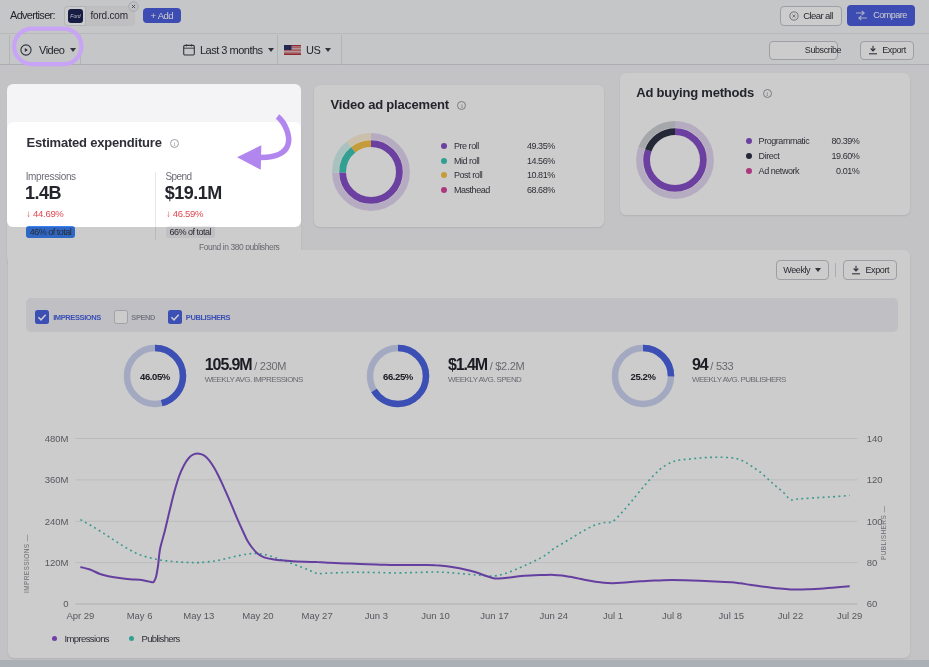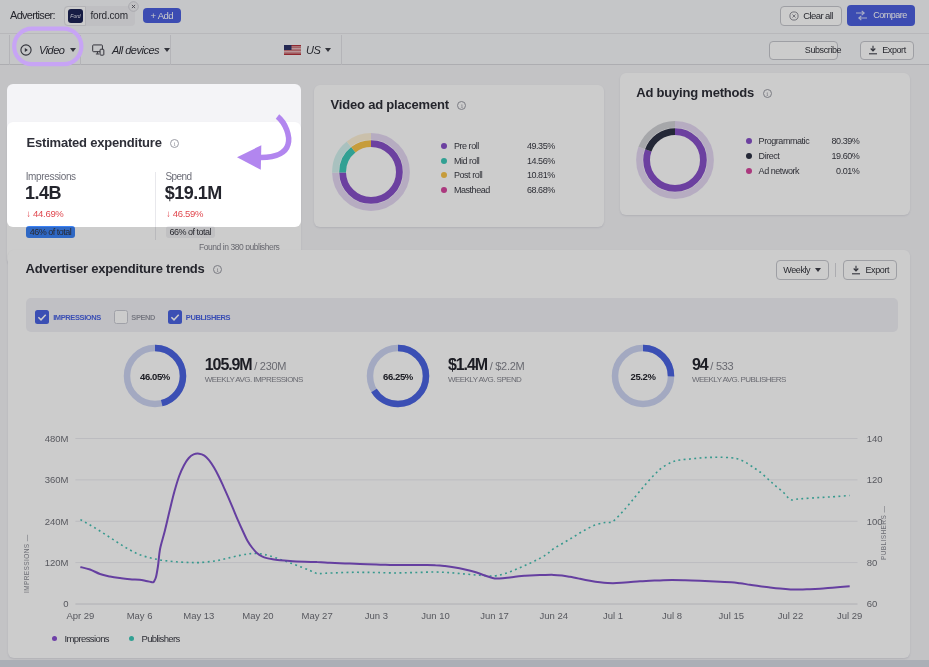--- a/index.html
+++ b/index.html
@@ -1,21 +1,21 @@
 <!DOCTYPE html>
 <html><head>
 <meta charset="utf-8">
 <style>
   * { margin:0; padding:0; box-sizing:border-box; }
   html,body { width:929px; height:667px; overflow:hidden; }
   body { font-family:"Liberation Sans", sans-serif; background:#f4f4f7; position:relative; color:#2e2f38; }
   .abs { position:absolute; }
   .topbar { position:absolute; left:0; top:0; width:929px; height:33px; background:#f7f8fa; }
   .toolbar { position:absolute; left:0; top:33px; width:929px; height:32px; background:#f7f8fa; border-top:1px solid #e6e6ea; border-bottom:1px solid #d9d9de; }
-  .cell { position:absolute; top:1px; height:30px; border-right:1px solid #e2e2e6; display:flex; align-items:center; font-size:11px; letter-spacing:-0.5px; color:#2e2f38; white-space:nowrap;font-style:italic; }
+  .cell { position:absolute; top:1px; height:30px; border-right:1px solid #e2e2e6; display:flex; align-items:center; font-size:11px; letter-spacing:-0.5px; color:#2e2f38; white-space:nowrap; }
   .car { width:0; height:0; border-left:3.5px solid transparent; border-right:3.5px solid transparent; border-top:4.5px solid #3f404a; display:inline-block; }
   .card { position:absolute; background:#fff; border-radius:6px; box-shadow:0 1px 2px rgba(30,30,60,0.10); }
   .ctitle { position:absolute; font-size:13px; font-weight:700; letter-spacing:-0.2px; color:#2e2f38; white-space:nowrap; }
   .info { display:inline-block; width:9px; height:9px; border:1px solid #9a9ba4; border-radius:50%; color:#9a9ba4; font-size:7px; line-height:9px; text-align:center; font-weight:400; vertical-align:1px; margin-left:5px; font-family:"Liberation Serif",serif; }
   .btn { display:inline-flex; align-items:center; justify-content:center; border-radius:4px; font-size:9.5px; letter-spacing:-0.5px; background:#fff; border:1px solid #c6c7cd; color:#33343c; white-space:nowrap; }
   .btn.blue { background:#4c60df; border:none; color:#fff; }
   .legrow { position:absolute; font-size:9px; letter-spacing:-0.45px; color:#3a3b44; white-space:nowrap; }
   .legrow .dot { display:inline-block; width:6px; height:6px; border-radius:50%; margin-right:7px; }
   .num { font-weight:700; color:#24252d; white-space:nowrap; }
   svg text { font-family:"Liberation Sans", sans-serif; }
@@ -56,30 +56,29 @@
 <div class="toolbar">
   <div class="abs" style="left:9px;top:1px;width:1px;height:30px;background:#e2e2e6;"></div>
   <div class="cell" style="left:10px;width:71px;">
     <svg width="12" height="12" viewBox="0 0 12 12" style="margin-left:10px;">
         <circle cx="6" cy="6" r="5.1" fill="none" stroke="#3f404a" stroke-width="1.1"></circle>
         <path d="M4.8 3.9l3.1 2.1-3.1 2.1z" fill="#3f404a"></path>
       </svg>
     <span style="margin-left:7px;">Video</span>
       <span class="car" style="margin-left:6px;"></span>
   </div>
-  <div class="cell" style="left:81px;width:90px;">
-    <svg width="13" height="12" viewBox="0 0 13 12" style="margin-left:11px;">
-        <g fill="none" stroke="#3f404a" stroke-width="1">
-          <rect x="0.7" y="0.9" width="9.8" height="6.8" rx="0.8"></rect>
-          <path d="M3.9 10h3.2"></path>
-          <path d="M5.5 7.7v2"></path>
-          <rect x="8.1" y="5.2" width="3.8" height="6" rx="0.8" fill="#f7f8fa"></rect>
-        </g>
-      </svg>
-    <span style="margin-left:7px;">All devices</span>
+  <div class="cell" style="left:171px;width:106.5px;">
+    <svg width="12" height="12" viewBox="0 0 12 12" style="margin-left:12px;">
+        <g fill="none" stroke="#3f404a" stroke-width="1.1">
+          <rect x="0.7" y="1.4" width="10.6" height="9.6" rx="1.2"></rect>
+          <path d="M0.7 4.2h10.6" stroke-width="0.9"></path>
+          <path d="M3.5 0.4v2M8.5 0.4v2" stroke-width="0.9"></path>
+        </g>
+      </svg>
+    <span style="margin-left:5px;">Last 3 months</span>
       <span class="car" style="margin-left:5px;"></span>
   </div>
   <div class="cell" style="left:277.5px;width:64px;">
     <svg width="17.5" height="10" viewBox="0 0 17.5 10" style="margin-left:6px;">
         <rect width="17.5" height="10" fill="#b5333c"></rect>
         <g stroke="#fff" stroke-width="0.75">
           <path d="M0 1.9h17.5M0 3.4h17.5M0 4.9h17.5M0 6.4h17.5M0 7.9h17.5"></path>
         </g>
         <rect width="7.5" height="5" fill="#2e3268"></rect>
       </svg>
@@ -147,21 +146,20 @@
       <circle cx="42" cy="42" r="28.4" fill="none" stroke="#8750c8" stroke-width="6.8" stroke-dasharray="143.42 178.44"></circle>
       <circle cx="42" cy="42" r="28.4" fill="none" stroke="#2e3245" stroke-width="6.8" stroke-dasharray="34.97 178.44" stroke-dashoffset="-143.42"></circle>
     </g>
   </svg>
   <div class="legrow" style="left:125.6px;top:62.6px;width:113.8px;"><span class="dot" style="background:#8750c8;"></span>Programmatic<span style="float:right;">80.39%</span></div>
   <div class="legrow" style="left:125.6px;top:77.5px;width:113.8px;"><span class="dot" style="background:#2e3245;"></span>Direct<span style="float:right;">19.60%</span></div>
   <div class="legrow" style="left:125.6px;top:92.5px;width:113.8px;"><span class="dot" style="background:#d6479e;"></span>Ad network<span style="float:right;">0.01%</span></div>
 </div>
 
 <div class="card" style="left:8px;top:250px;width:902px;height:408px;">
-  <div class="ctitle" style="left:17.5px;top:11px;">Advertiser expenditure trends <span class="info">i</span></div>
   <div class="btn" style="position:absolute;left:767.5px;top:9.8px;width:53.5px;height:20.4px;font-size:9px;letter-spacing:-0.4px;">Weekly<span class="car" style="margin-left:5px;"></span></div>
   <div class="abs" style="left:827px;top:13px;width:1px;height:14px;background:#d8d8dd;"></div>
   <div class="btn" style="position:absolute;left:835.3px;top:9.8px;width:54px;height:20.4px;font-size:9px;letter-spacing:-0.4px;">
     <svg width="10" height="10" viewBox="0 0 10 10" style="margin-right:4px;">
         <g stroke="#3f404a" stroke-width="1.1" fill="none">
           <path d="M5 0.8v4.9M2.7 3.5L5 5.9l2.3-2.4"></path>
           <path d="M1 8.8h8"></path>
         </g>
       </svg>
     Export</div>

